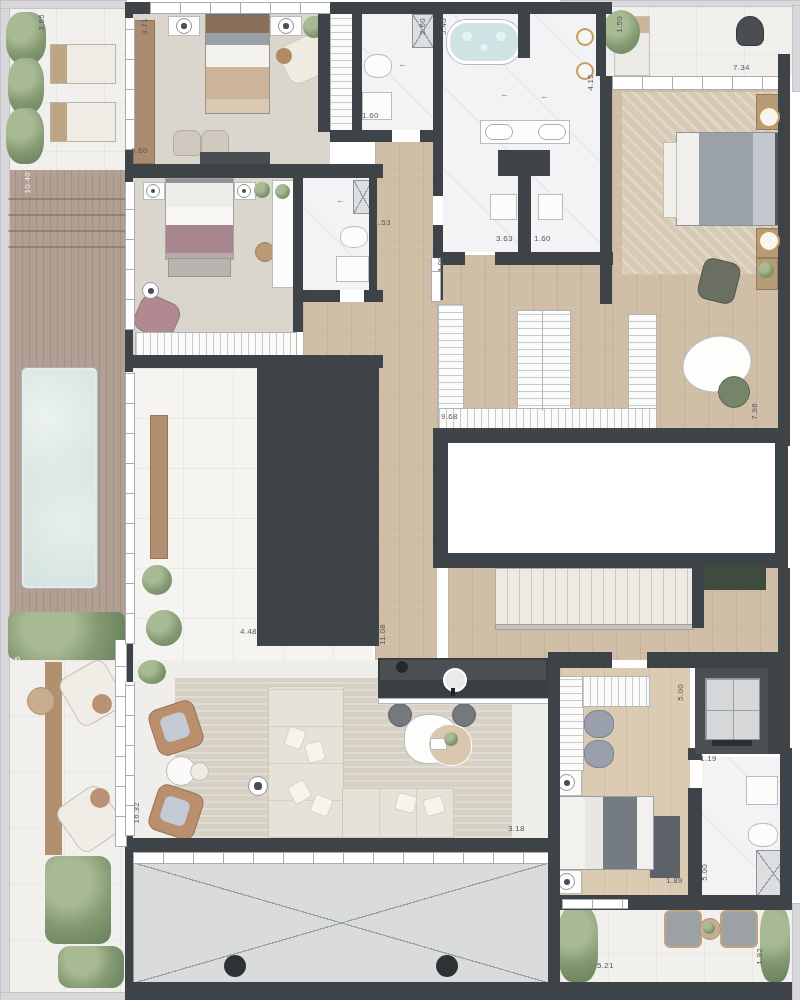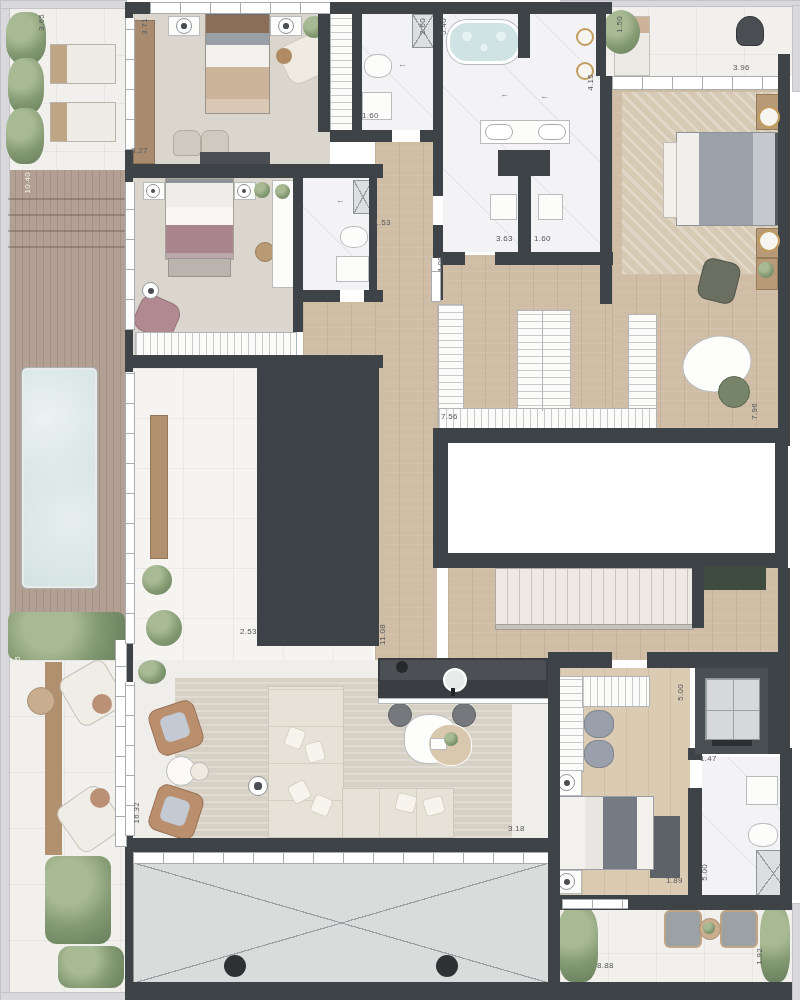--- a/index.html
+++ b/index.html
@@ -301,36 +301,36 @@
   <div class="a" style="left:699px;top:918px;width:20px;height:20px;border-radius:50%;background:#c8ad8e;border:1px solid #a98f74;z-index:21"></div>
   <div class="plant" style="left:703px;top:922px;width:12px;height:12px"></div>
 
   <div id="dim-layer">
       <span class="dim v" style="left: 38px; top: 14px;">3.65</span>
       <span class="dim v" style="left: 141px; top: 18px;">3.71</span>
       <span class="dim v" style="left: 419px; top: 18px;">2.60</span>
       <span class="dim v" style="left: 440px; top: 18px;">5.40</span>
       <span class="dim v" style="left: 616px; top: 16px;">1.50</span>
       <span class="dim v" style="left: 587px; top: 74px;">4.15</span>
-      <span class="dim" style="left: 733px; top: 64px;">3.96</span>
+      <span class="dim" style="left: 733px; top: 64px;">7.34</span>
       <span class="dim" style="left: 362px; top: 112px;">1.60</span>
-      <span class="dim" style="left: 131px; top: 147px;">8.27</span>
+      <span class="dim" style="left: 131px; top: 147px;">6.60</span>
       <span class="dim" style="left: 374px; top: 219px;">1.53</span>
       <span class="dim" style="left: 496px; top: 235px;">3.63</span>
       <span class="dim" style="left: 534px; top: 235px;">1.60</span>
       <span class="dim v" style="left: 437px; top: 256px;">4.09</span>
       <span class="dim v light" style="left: 24px; top: 172px;">10.40</span>
-      <span class="dim" style="left: 441px; top: 413px;">7.56</span>
+      <span class="dim" style="left: 441px; top: 413px;">9.68</span>
       <span class="dim v" style="left: 751px; top: 403px;">7.96</span>
-      <span class="dim" style="left: 240px; top: 628px;">2.53</span>
+      <span class="dim" style="left: 240px; top: 628px;">4.48</span>
       <span class="dim v" style="left: 379px; top: 624px;">11.08</span>
       <span class="dim v light" style="left: 14px; top: 656px;">9.45</span>
       <span class="dim v" style="left: 677px; top: 684px;">5.00</span>
-      <span class="dim" style="left: 700px; top: 755px;">1.47</span>
+      <span class="dim" style="left: 700px; top: 755px;">1.19</span>
       <span class="dim v" style="left: 133px; top: 802px;">16.32</span>
       <span class="dim" style="left: 508px; top: 825px;">3.18</span>
       <span class="dim" style="left: 666px; top: 877px;">1.89</span>
       <span class="dim v" style="left: 701px; top: 864px;">5.00</span>
       <span class="dim light" style="left: 20px; top: 972px;">15.68</span>
-      <span class="dim" style="left: 597px; top: 962px;">8.88</span>
+      <span class="dim" style="left: 597px; top: 962px;">5.21</span>
       <span class="dim v" style="left: 756px; top: 948px;">1.92</span>
     </div>
 </div>
 
 </body></html>

